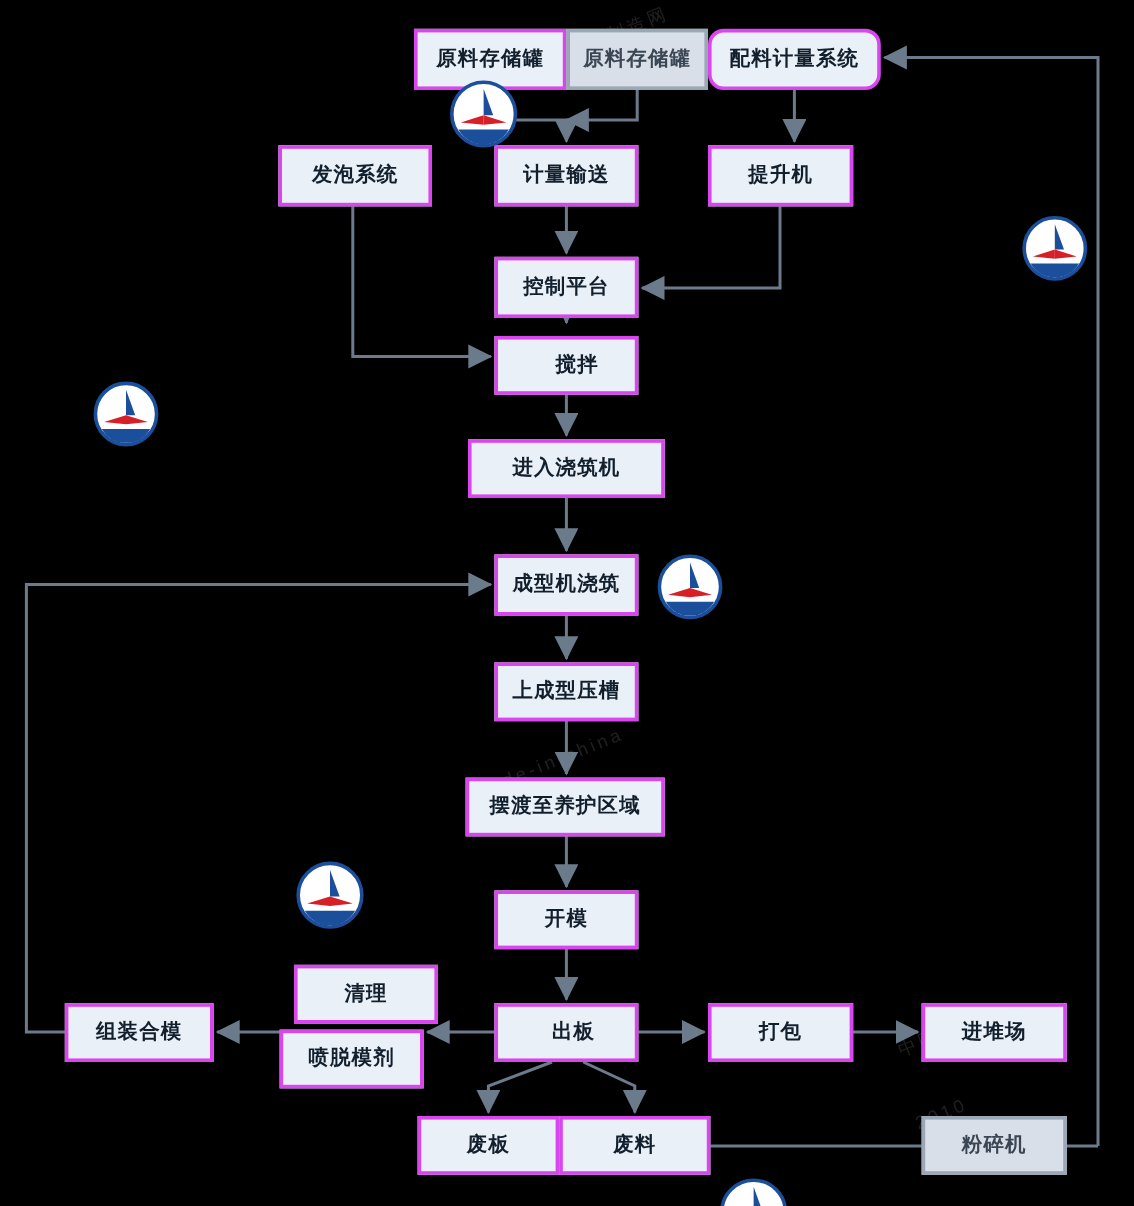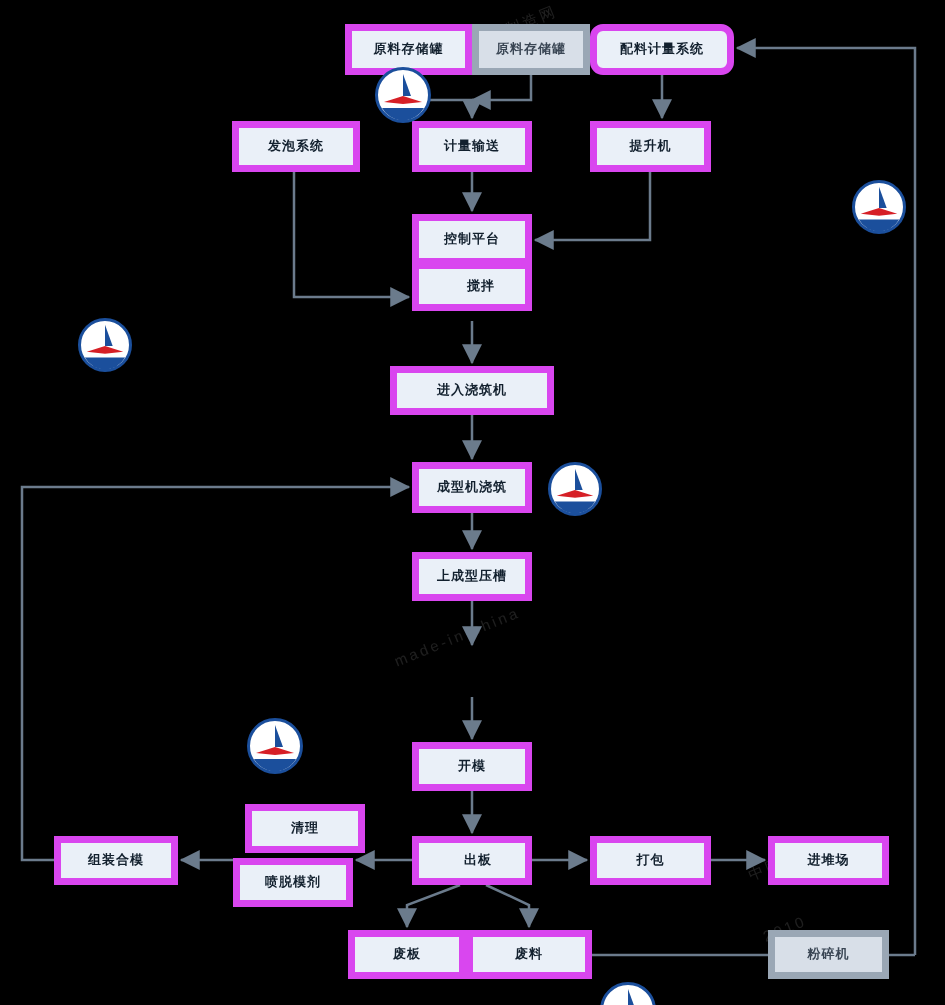--- a/index.html
+++ b/index.html
@@ -12,24 +12,24 @@
     width: 945px;
     height: 1005px;
     background: #000000;
     overflow: hidden;
     font-family: "Liberation Sans", sans-serif;
   }
   .node {
     position: absolute;
     box-sizing: border-box;
     background: #eaf0f8;
-    border: 7px solid #d946ef;
+    border: 3px solid #d946ef;
     color: #12202e;
     font-weight: bold;
-    font-size: 13px;
+    font-size: 17px;
     display: flex;
     align-items: center;
     justify-content: center;
     text-align: center;
     letter-spacing: 1px;
     line-height: 1.1;
   }
   .node.dim {
     background: #d8dfe8;
     color: #3a4654;
@@ -130,25 +130,26 @@
 
   <div class="node" style="left:345px; top:24px; width:127px; height:51px;">原料存储罐</div>
   <div class="node dim" style="left:472px; top:24px; width:118px; height:51px;">原料存储罐</div>
   <div class="node" style="left:590px; top:24px; width:144px; height:51px;border-radius:13px;">配料计量系统</div>
 
   <div class="node" style="left:232px; top:121px; width:128px; height:51px;">发泡系统</div>
   <div class="node" style="left:412px; top:121px; width:120px; height:51px;text-align:right;">计量输送</div>
   <div class="node" style="left:590px; top:121px; width:121px; height:51px;">提升机</div>
 
   <div class="node" style="left:412px; top:214px; width:120px; height:51px;">控制平台</div>
-  <div class="node" style="left:412px; top:262px; width:120px; height:49px;padding-left:18px;">搅拌</div>
+  <div class="node" style="left:412px; top:280px; width:120px; height:49px;padding-left:18px;">搅拌</div>
 
   <div class="node" style="left:412px; top:462px; width:120px; height:51px;">成型机浇筑</div>
   <div class="node" style="left:390px; top:366px; width:164px; height:49px;">进入浇筑机</div>
   <div class="node" style="left:412px; top:552px; width:120px; height:49px;">上成型压槽</div>
+  <div class="node" style="left:388px; top:648px; width:166px; height:49px;">摆渡至养护区域</div>
   <div class="node" style="left:412px; top:742px; width:120px; height:49px;">开模</div>
 
   <div class="node" style="left:233px; top:804px; width:120px; height:49px;margin-left:12px;">清理</div>
   <div class="node" style="left:233px; top:858px; width:120px; height:49px;">喷脱模剂</div>
   <div class="node" style="left:54px; top:836px; width:124px; height:49px;">组装合模</div>
 
   <div class="node" style="left:412px; top:836px; width:120px; height:49px;padding-left:12px;">出板</div>
   <div class="node" style="left:590px; top:836px; width:121px; height:49px;">打包</div>
   <div class="node" style="left:768px; top:836px; width:121px; height:49px;">进堆场</div>
 

